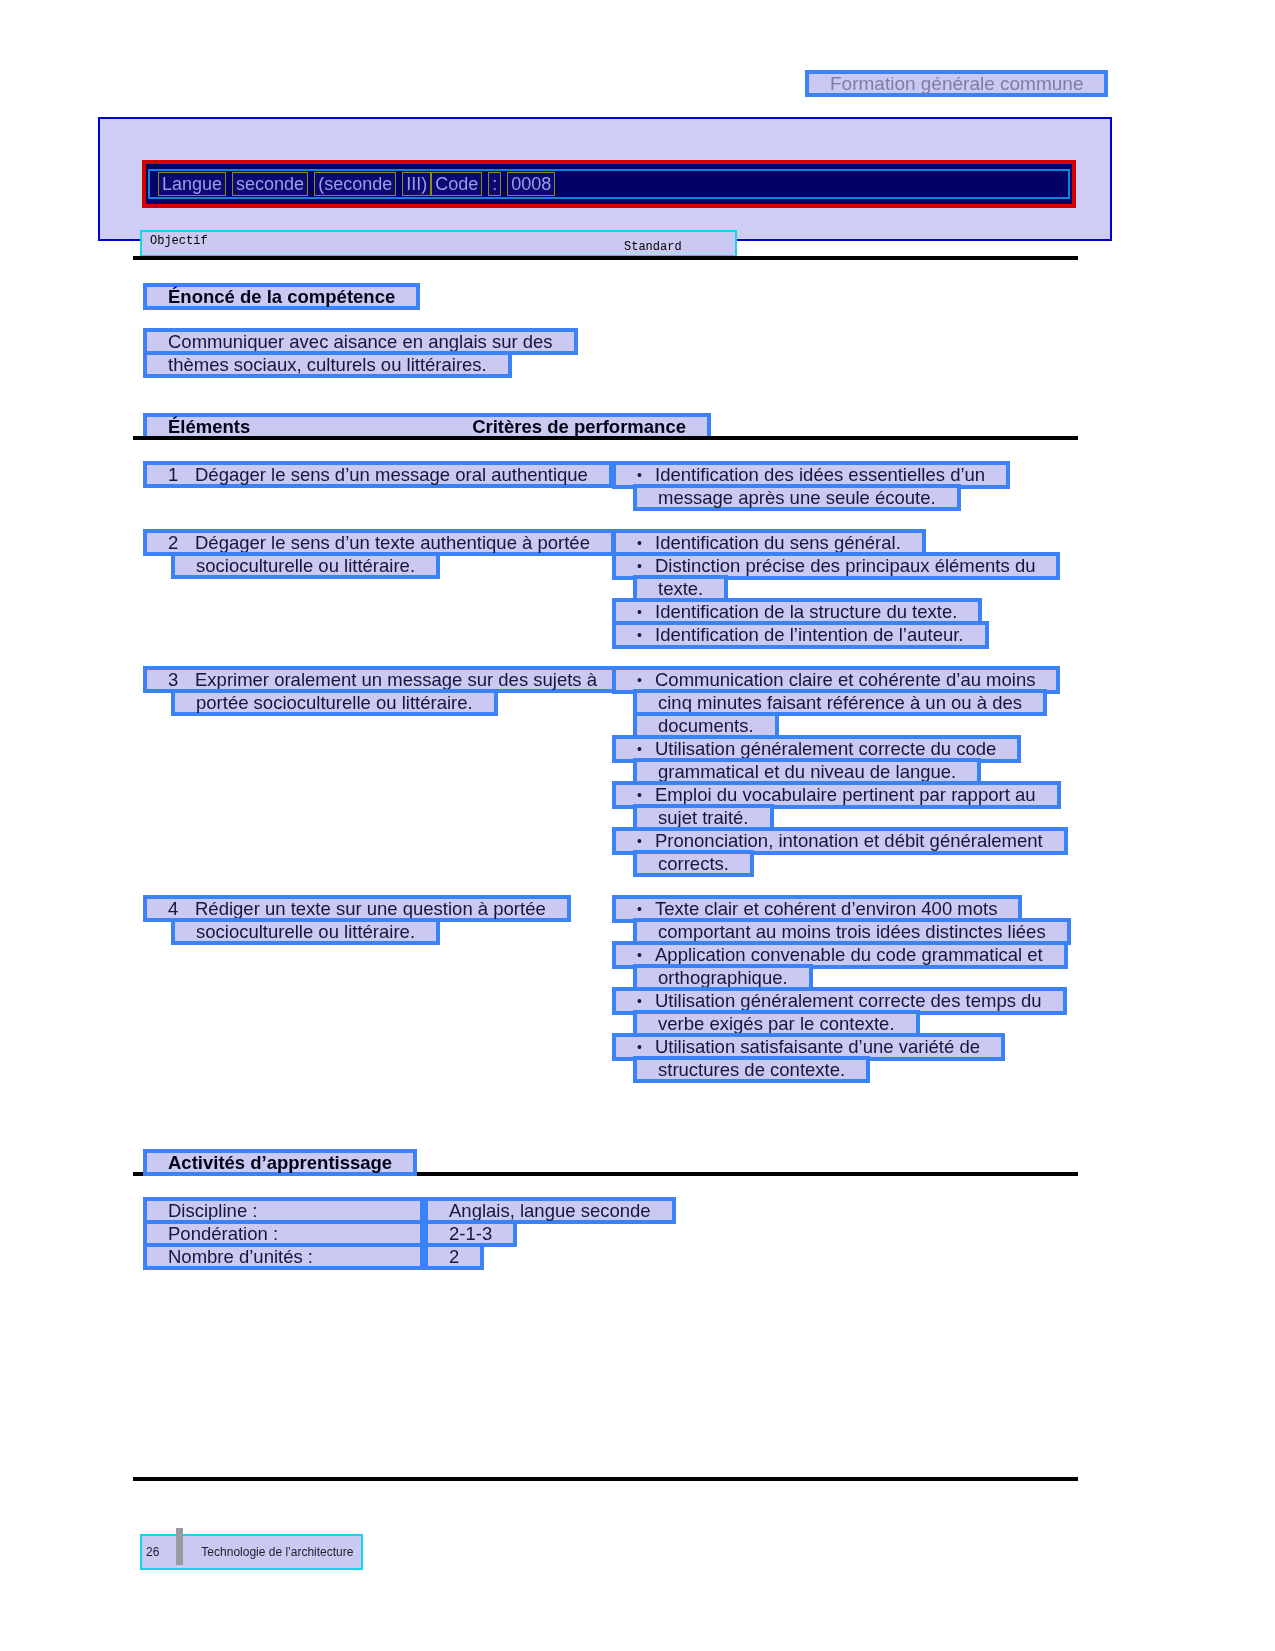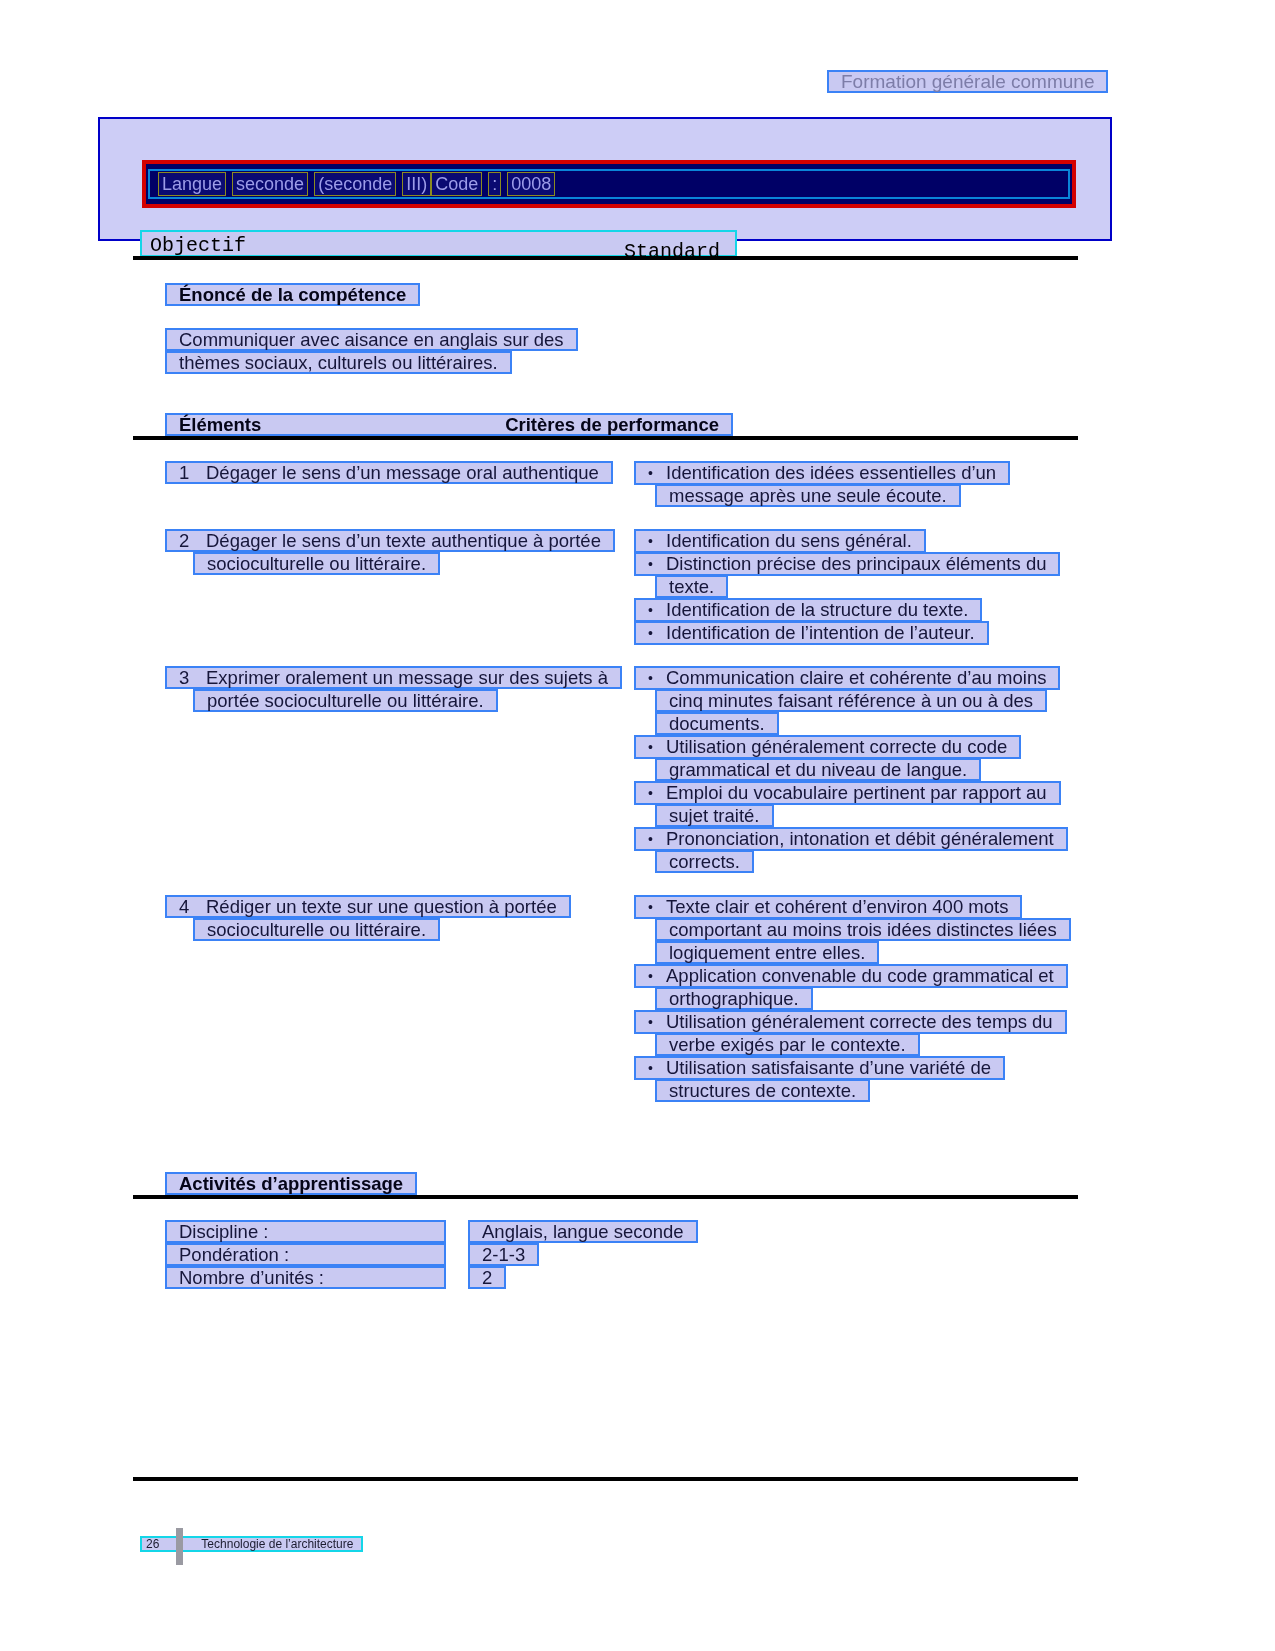--- a/index.html
+++ b/index.html
@@ -2,27 +2,26 @@
 <html><head>
 <meta charset="utf-8">
 <style>
   * { margin:0; padding:0; box-sizing:border-box; }
   html,body { width:1275px; height:1651px; background:#ffffff; font-family:"Liberation Sans", sans-serif; }
   body { position:relative; overflow:hidden; color:#16163a; }
 
   .hl {
     display:inline-block;
     background:#c9c9f2;
-    border:2px solid #3b82f6;
-    padding:0 12px;
+    border:4px solid #3b82f6;
+    padding:0 21px;
     line-height:19px;
     font-size:18.5px;
     white-space:nowrap;
     color:#16163a;
-    margin-left:22px;
   }
   .line { height:23px; }
 
   
   .top-label {
     position:absolute; left:805px; top:70px;
     color:#7d7da8; font-size:19px;
   }
   .course-outer {
     position:absolute; left:98px; top:117px; width:1014px; height:124px;
@@ -40,21 +39,21 @@
   }
   .wgroup { display:flex; gap:6px; }
   .wbox {
     border:1px solid #8b8b20; color:#9c9ce8;
     font-size:18px; line-height:20px; padding:1px 3px;
     background:#0a0a72;
   }
   .obj-std {
     position:absolute; left:140px; top:230px; width:597px; height:27px;
     background:#c9c9f2; border:2px solid #14d6e8;
-    font-family:"Liberation Mono", monospace; font-size:20px; color:#000;
+    font-family:"Liberation Mono", monospace; font-size:12px; color:#000;
   }
   .obj-std .left { position:absolute; left:8px; top:2px; }
   .obj-std .right { position:absolute; left:482px; top:8px; }
   .rule { background:#000; height:4px; width:945px; margin-left:-10px; }
   .rule-abs { position:absolute; background:#000; height:4px; width:945px; left:133px; }
 
   
   .main { position:absolute; left:143px; top:283px; width:935px; }
   .bold-head { font-weight:bold; color:#050518; }
   .sp22 { height:22px; } .sp39 { height:39px; } .sp21 { height:21px; } .sp48 { height:48px; }
@@ -69,21 +68,21 @@
   .indent { margin-left:21px; }
 
   .field-row { height:23px; }
   .field-label { width:281px; }
 
   
   .footer-row { position:absolute; left:140px; top:1534px; }
   .footer-box {
     display:inline-flex; align-items:center;
     background:#c9c9f2; border:2px solid #14d6e8;
-    height:16px; padding:0 8px 0 4px;
+    height:36px; padding:0 8px 0 4px;
     font-size:12px; color:#1c1c30;
   }
   .footer-gap { display:inline-block; width:42px; }
   .footer-vbar {
     position:absolute; left:36px; top:-6px; width:7px; height:37px;
     background:#9a9aa2;
   }
 </style>
 </head>
 <body>
@@ -174,21 +173,20 @@
   </div>
 
   <div class="row-grid">
     <div>
       <div class="line"><span class="hl"><span class="num">4</span><span>Rédiger un texte sur une question à portée</span></span></div>
       <div class="line cont"><span class="hl">socioculturelle ou littéraire.</span></div>
     </div>
     <div>
       <div class="line"><span class="hl"><span class="bullet">•</span><span>Texte clair et cohérent d’environ 400 mots</span></span></div>
       <div class="line indent"><span class="hl">comportant au moins trois idées distinctes liées</span></div>
-      <div class="line indent"><span class="hl">logiquement entre elles.</span></div>
       <div class="line"><span class="hl"><span class="bullet">•</span><span>Application convenable du code grammatical et</span></span></div>
       <div class="line indent"><span class="hl">orthographique.</span></div>
       <div class="line"><span class="hl"><span class="bullet">•</span><span>Utilisation généralement correcte des temps du</span></span></div>
       <div class="line indent"><span class="hl">verbe exigés par le contexte.</span></div>
       <div class="line"><span class="hl"><span class="bullet">•</span><span>Utilisation satisfaisante d’une variété de</span></span></div>
       <div class="line indent"><span class="hl">structures de contexte.</span></div>
     </div>
   </div>
 
   <div class="sp48"></div>

